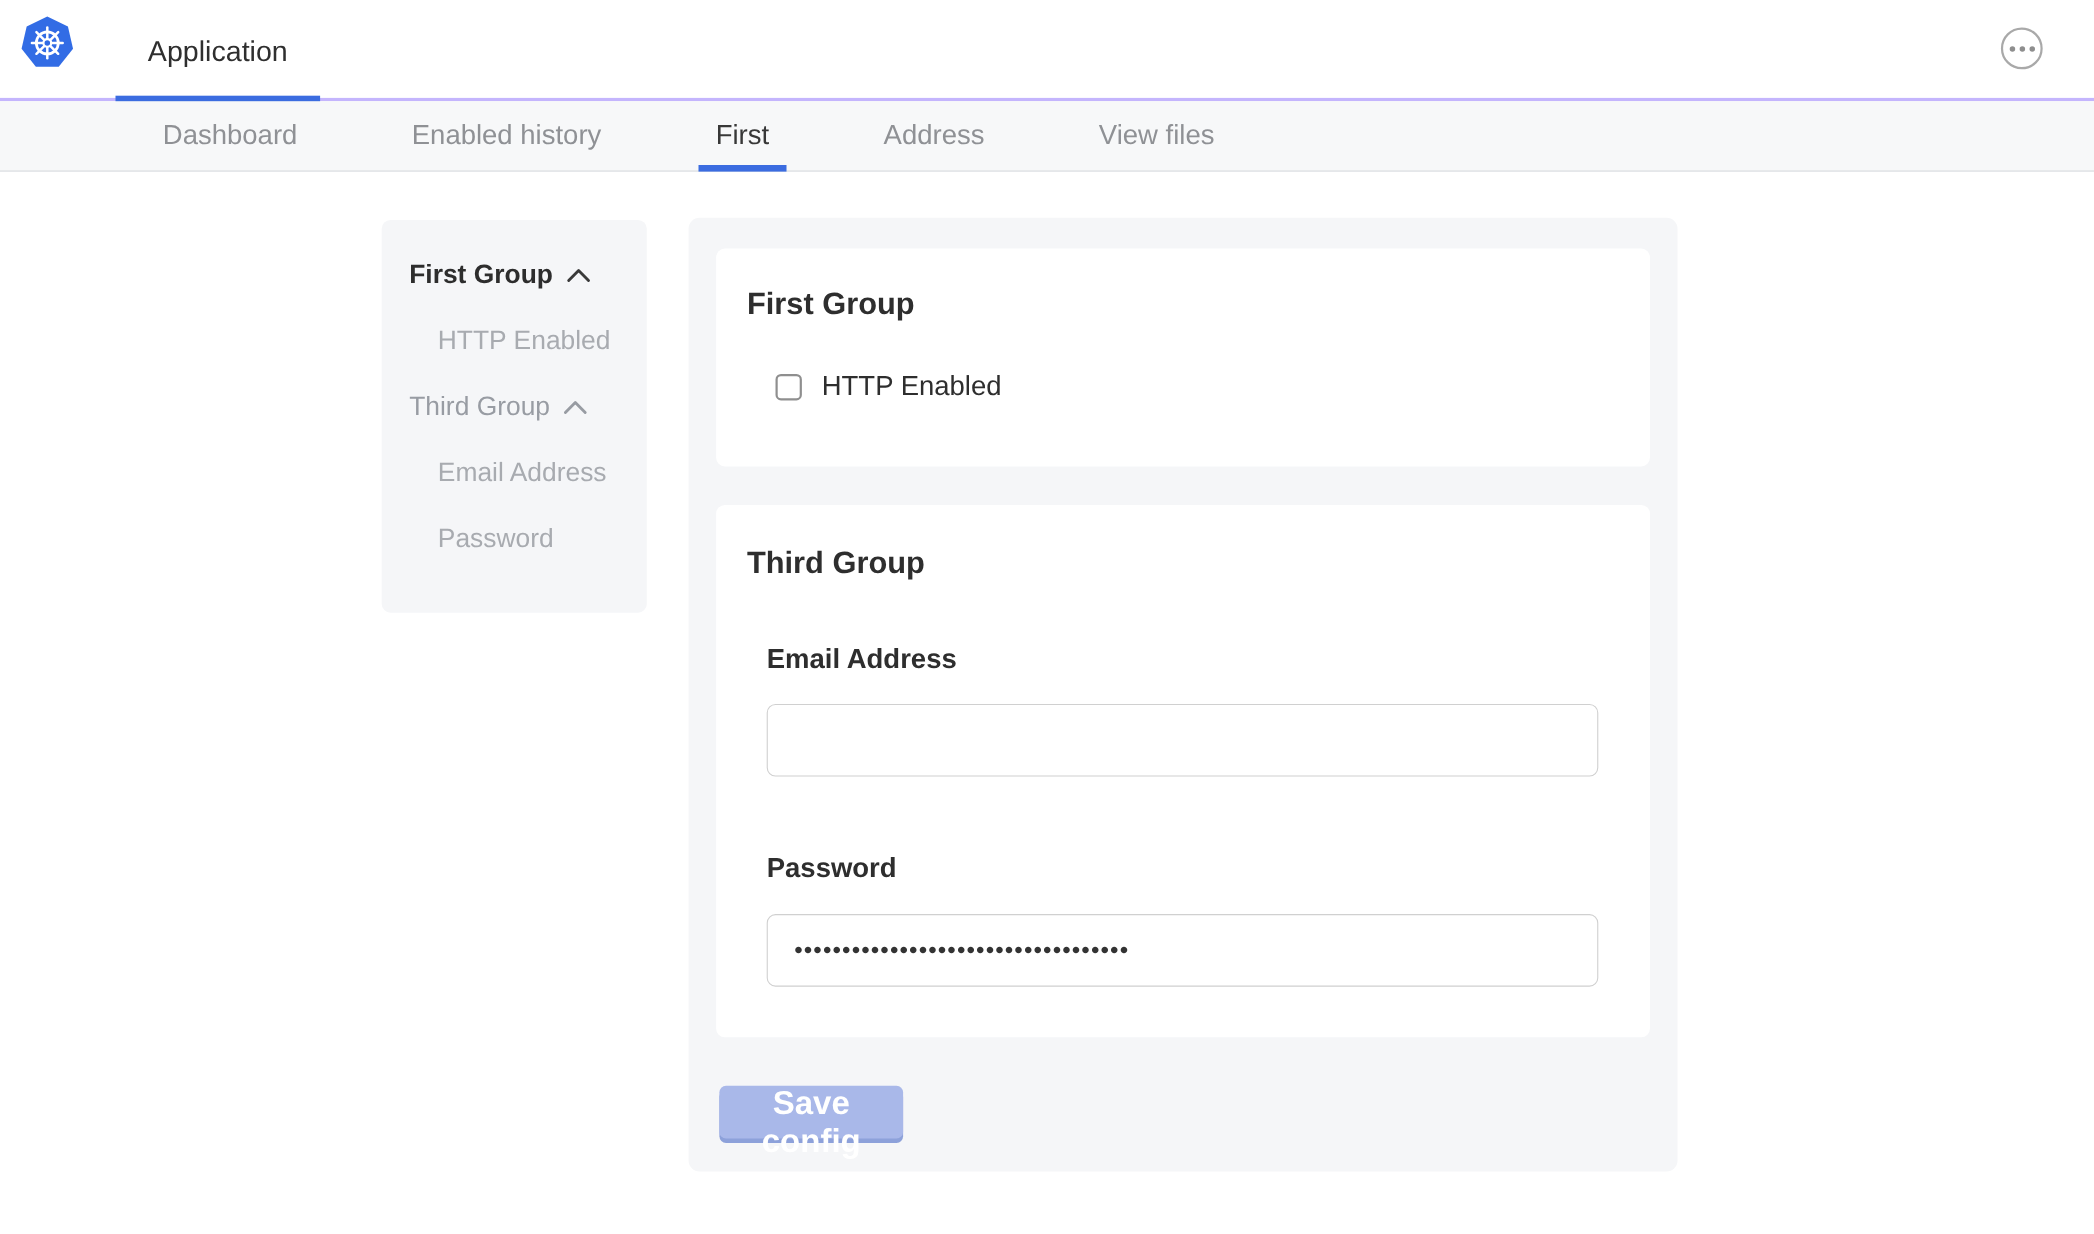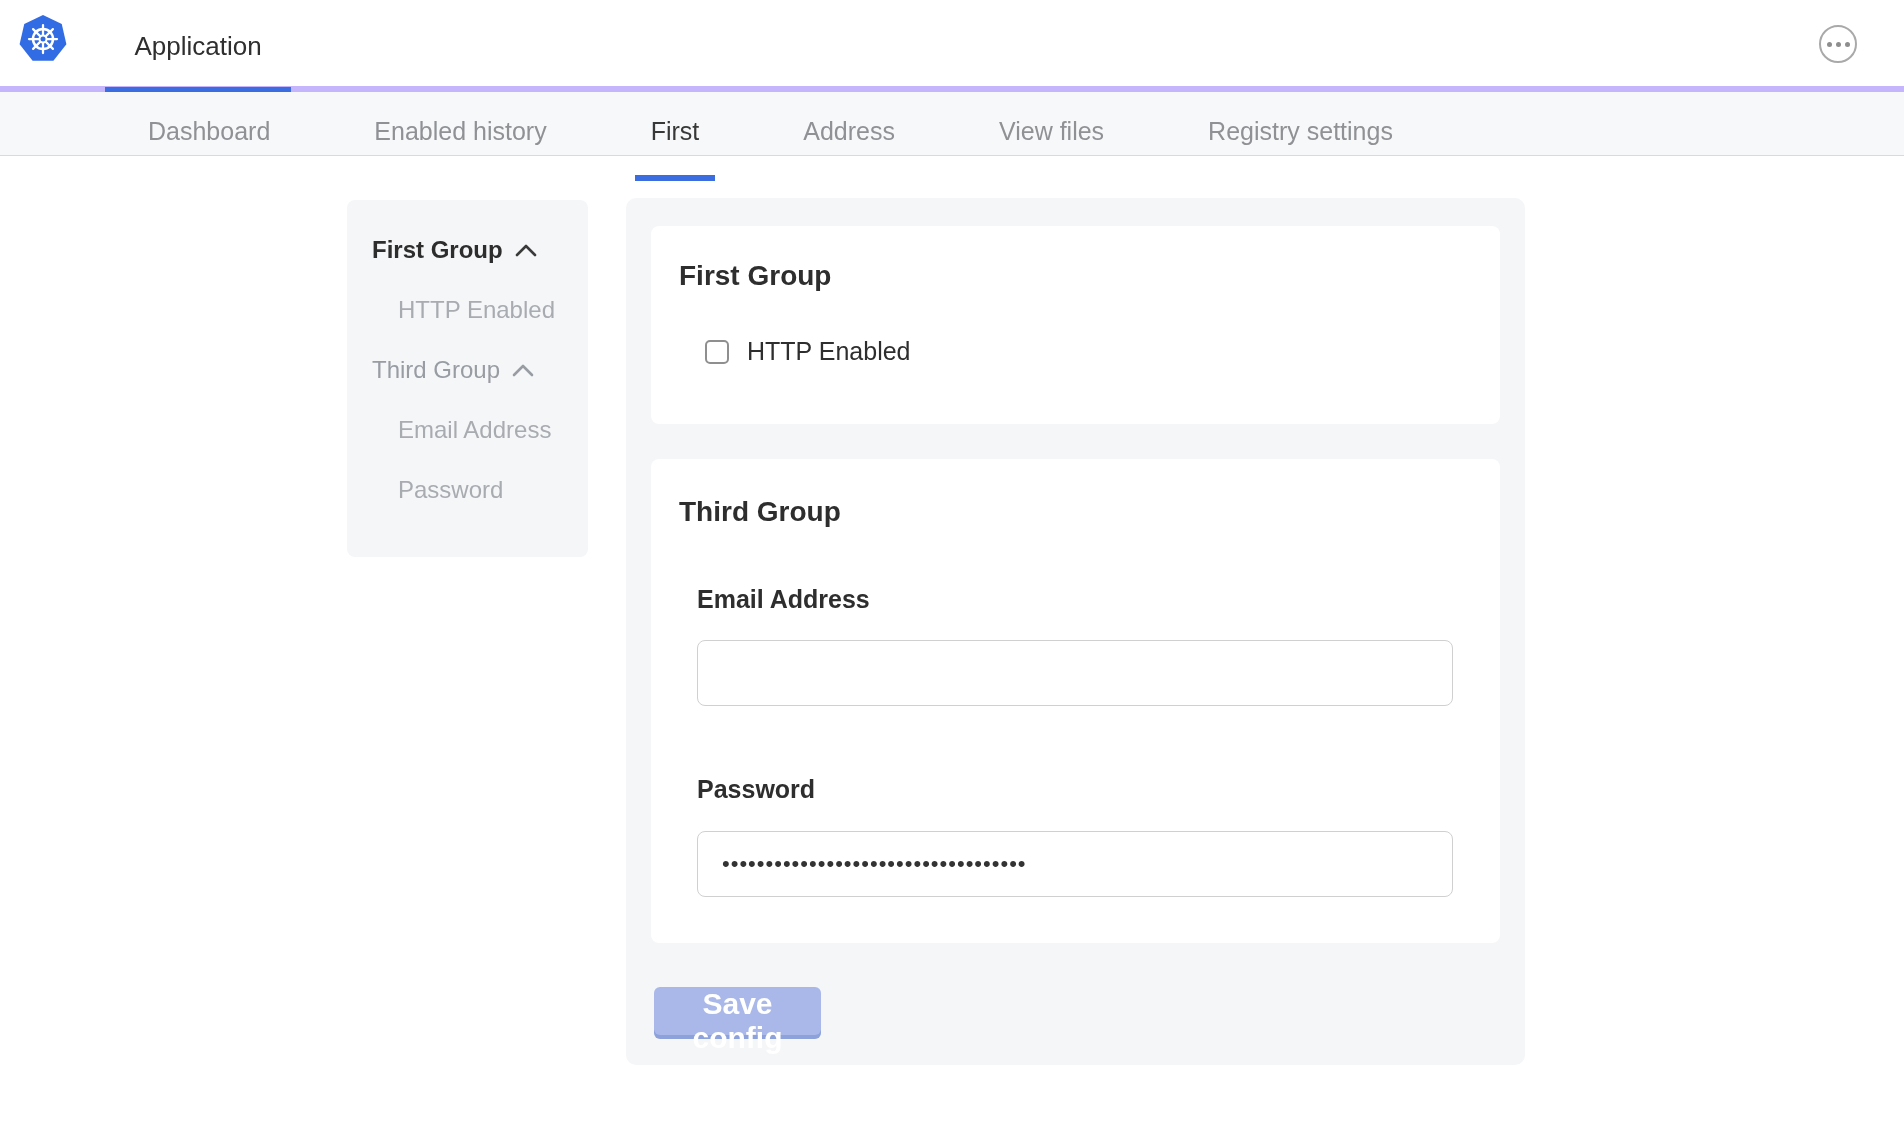--- a/index.html
+++ b/index.html
@@ -5,21 +5,21 @@
   * { margin:0; padding:0; box-sizing:border-box; }
   html,body { background:#ffffff; }
   .page {
     position:relative; width:1904px; height:1122px; overflow:hidden;
     background:#ffffff; font-family:"Liberation Sans", sans-serif; color:#323232;
   }
 
   
   .header {
     position:absolute; left:0; top:0; width:1904px; height:92px;
-    background:#ffffff; border-bottom:6px solid #c4b5fd;
+    background:#ffffff; border-bottom:3px solid #c4b5fd;
   }
   .logo { position:absolute; left:18px; top:13px; width:50px; height:50px; }
   .app-tab {
     position:absolute; left:105px; top:0; width:186px; height:92px;
     display:flex; align-items:center; justify-content:center;
     font-size:26px; font-weight:500; color:#2f2f2f; cursor:pointer;
   }
   .app-tab-underline {
     position:absolute; left:0; bottom:-1px; width:100%; height:6px;
     background:#3b6ce0;
@@ -32,22 +32,22 @@
   }
   .more-btn i { display:block; width:5px; height:5px; border-radius:50%; background:#8e8e8e; }
 
   
   .subnav {
     position:absolute; left:0; top:92px; width:1904px; height:64px;
     background:#f7f8f9; border-bottom:1px solid #d8dade;
     display:flex; align-items:stretch; padding-left:148px; gap:104px;
   }
   .subnav-item {
-    position:relative; display:flex; align-items:flex-start; height:100%;
-    font-size:25px; color:#8f9195; white-space:nowrap; cursor:pointer;margin-top:25px;
+    position:relative; display:flex; align-items:center; height:100%;
+    font-size:25px; color:#8f9195; white-space:nowrap; cursor:pointer;
   }
   .subnav-item.active { color:#383838; }
   .subnav-item.active .tab-underline {
     position:absolute; left:-16px; right:-16px; bottom:-1px; height:6px;
     background:#3b6ce0;
   }
 
   
   .side-panel {
     position:absolute; left:347px; top:200px; width:241px; height:357px;
@@ -147,23 +147,20 @@
     <div class="subnav-item active">
       <span>First</span>
       <div class="tab-underline"></div>
     </div>
     <div class="subnav-item">
       <span>Address</span>
     </div>
     <div class="subnav-item">
       <span>View files</span>
     </div>
-    <div class="subnav-item">
-      <span>Registry settings</span>
-    </div>
   </div>
 
   <div class="side-panel">
     <div class="side-row side-group">
       <span>First Group</span>
       <span class="chev">
         <svg width="22" height="13" viewBox="0 0 22 13">
             <path d="M2 11 L11 2 L20 11" fill="none" stroke="#3a3a3a" stroke-width="2.6" stroke-linecap="round" stroke-linejoin="round"></path>
           </svg>
       </span>

